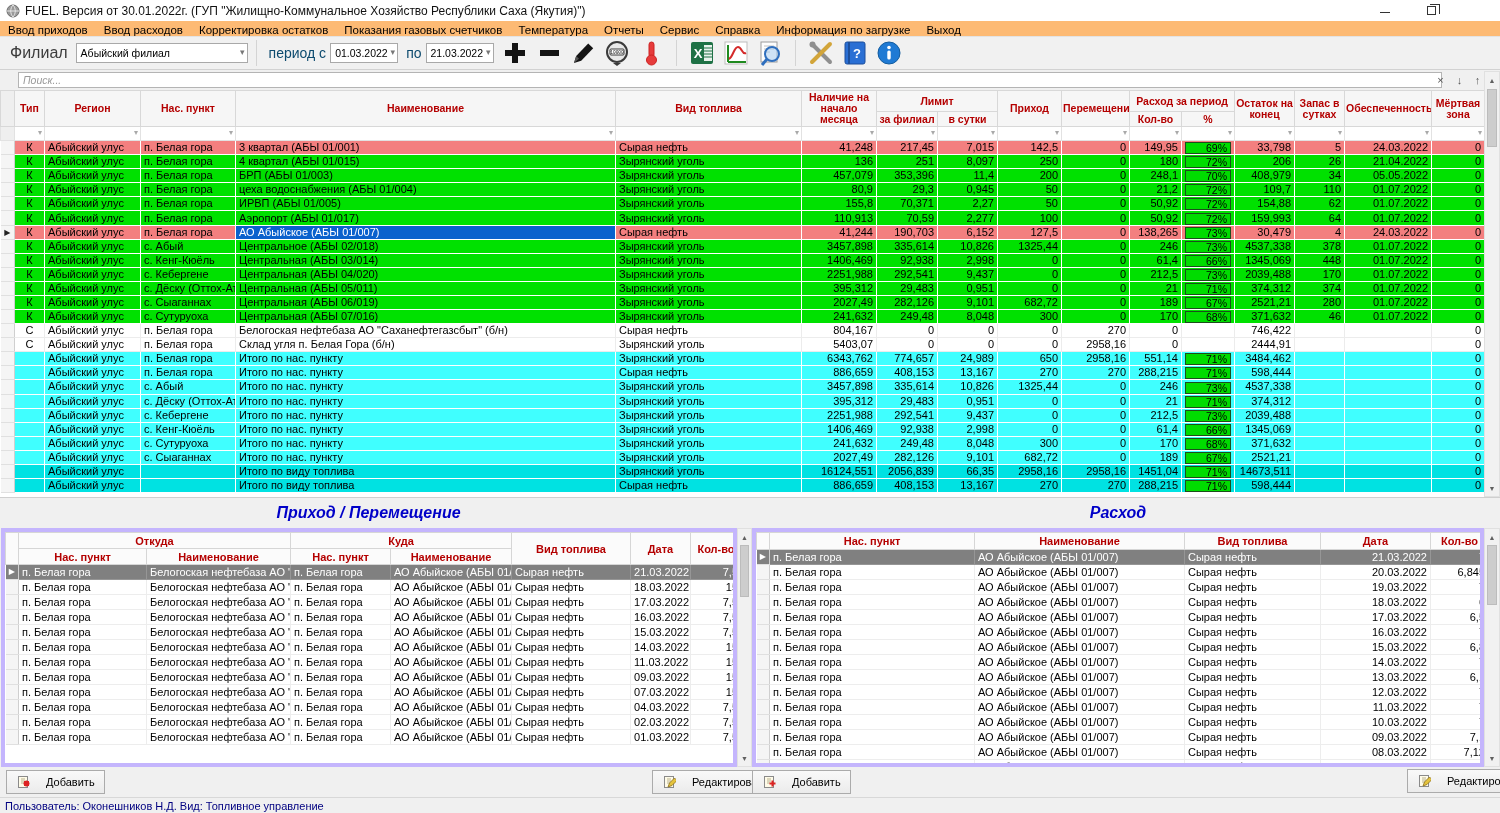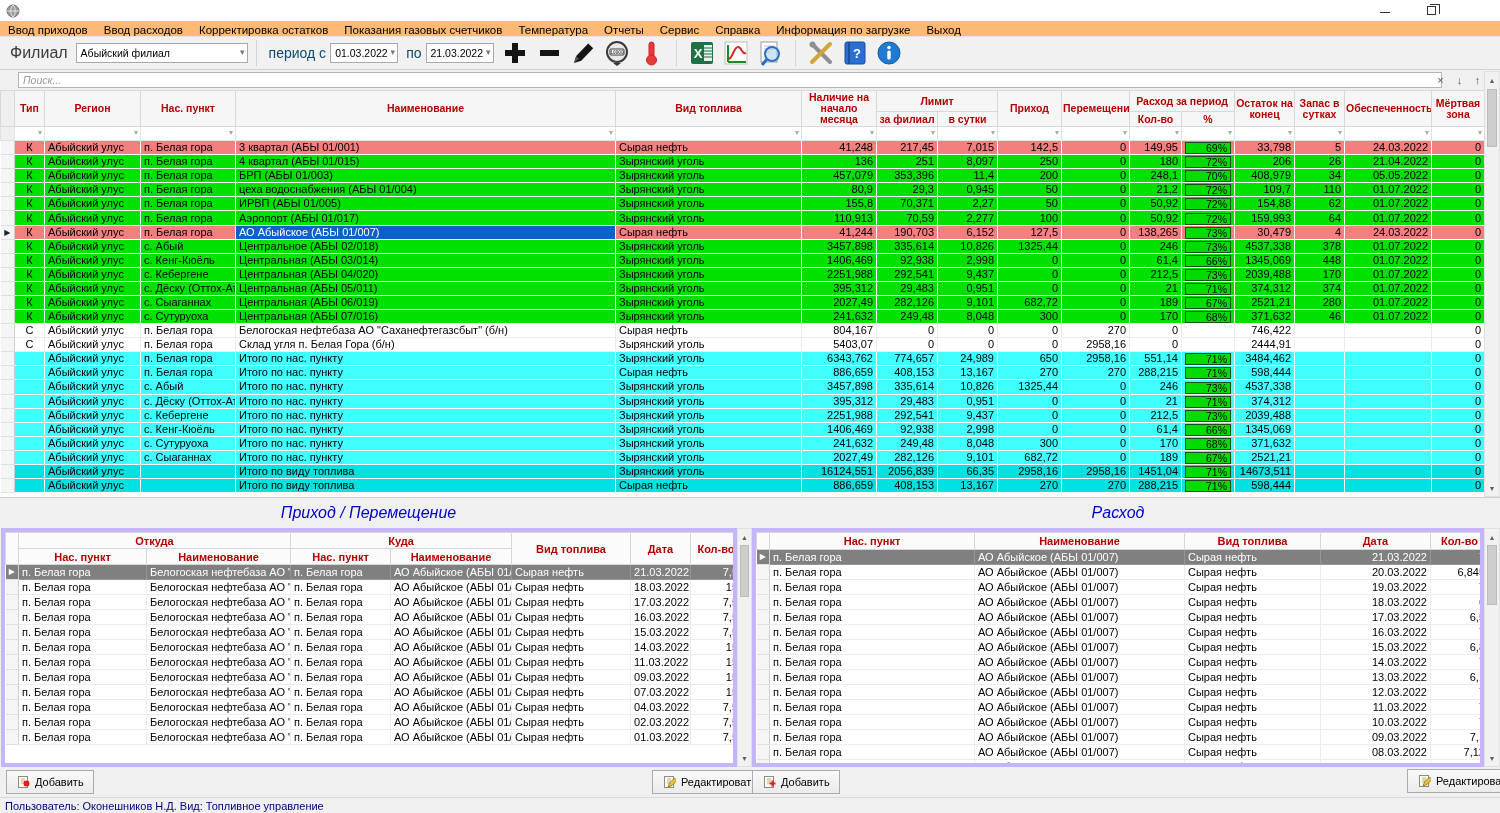--- a/index.html
+++ b/index.html
@@ -79,50 +79,51 @@
 
   
   .vscroll { background:#f1f1f1; border:1px solid #e0e0e0; }
   .vscroll .arr { position:absolute; left:0; width:100%; height:14px; display:flex;
     align-items:center; justify-content:center; font-size:7px; color:#606060; }
   .vscroll .arr.top { top:1px; } .vscroll .arr.bot { bottom:1px; }
   .vscroll .thumb { position:absolute; left:2px; right:2px; background:#cdcdcd; border:1px solid #bcbcbc; }
 
   
   .bottom-strip { left:0; top:497px; width:1500px; height:316px; background:#f0f0f0; border-top:1px solid #cfcfcf;}
-  .panel-title { font-size:16px; font-weight:normal; font-style:italic;
+  .panel-title { font-size:16px; font-weight:bold; font-style:italic;
     color:var(--panel-title,#0000c8); text-align:center; }
   .tablebox { background:#fff; border:4px solid #c4b5fd; overflow:hidden; }
   .btbl th { color:var(--header-text,#b40000); font-weight:bold; font-size:11px;
     background:#fbfbfb; border:1px solid #d6d6d6; height:16px; text-align:center; padding:0 2px;
     overflow:hidden; white-space:nowrap; }
   .btbl td { font-size:11px; height:14px; line-height:14px; padding:0 3px;
     border-right:1px solid #ededed; border-bottom:1px solid #ededed;
     white-space:nowrap; overflow:hidden; background:#fff; }
   .btbl tr.grsel td { background:var(--selected-row-gray) !important; color:#fff;
     border-right-color:#969696; border-bottom-color:#969696; }
 
   
   .btn { height:24px; background:linear-gradient(#f9f9f9,#ebebeb); border:1px solid #ababab;
-    display:flex; align-items:center; gap:5px; padding:0 9px; font-size:11px; cursor:default; }
+    display:flex; align-items:center; gap:16px; padding:0 9px; font-size:11px; cursor:default; }
   .statusbar { left:0; top:797px; width:1500px; height:16px; background:#f0f0f0;
     border-top:1px solid #d8d8d8; display:flex; align-items:center; padding-left:5px; }
   .status-text { color:var(--status-text,#000080); font-weight:normal; font-size:11px; }
 </style>
 </head>
 <body>
 
 <div class="abs titlebar">
   <span class="app-icon">
     <svg width="14" height="14">
         <circle cx="7" cy="7" r="6" fill="#9a9a9a"></circle>
         <circle cx="7" cy="7" r="6" fill="none" stroke="#6d6d6d"></circle>
         <path d="M1 7h12M7 1c-3 3-3 9 0 12M7 1c3 3 3 9 0 12" stroke="#e6e6e6" stroke-width="1" fill="none"></path>
       </svg>
   </span>
+  <span class="title-text">FUEL. Версия от 30.01.2022г. (ГУП "Жилищно-Коммунальное Хозяйство Республики Саха (Якутия)")</span>
   <div class="win-controls">
     <span class="win-btn">
         <span class="glyph-min"></span>
       </span>
     <span class="win-btn">
         <span class="glyph-max"></span>
       </span>
     <span class="win-btn">
         <span class="glyph-close"></span>
       </span>

